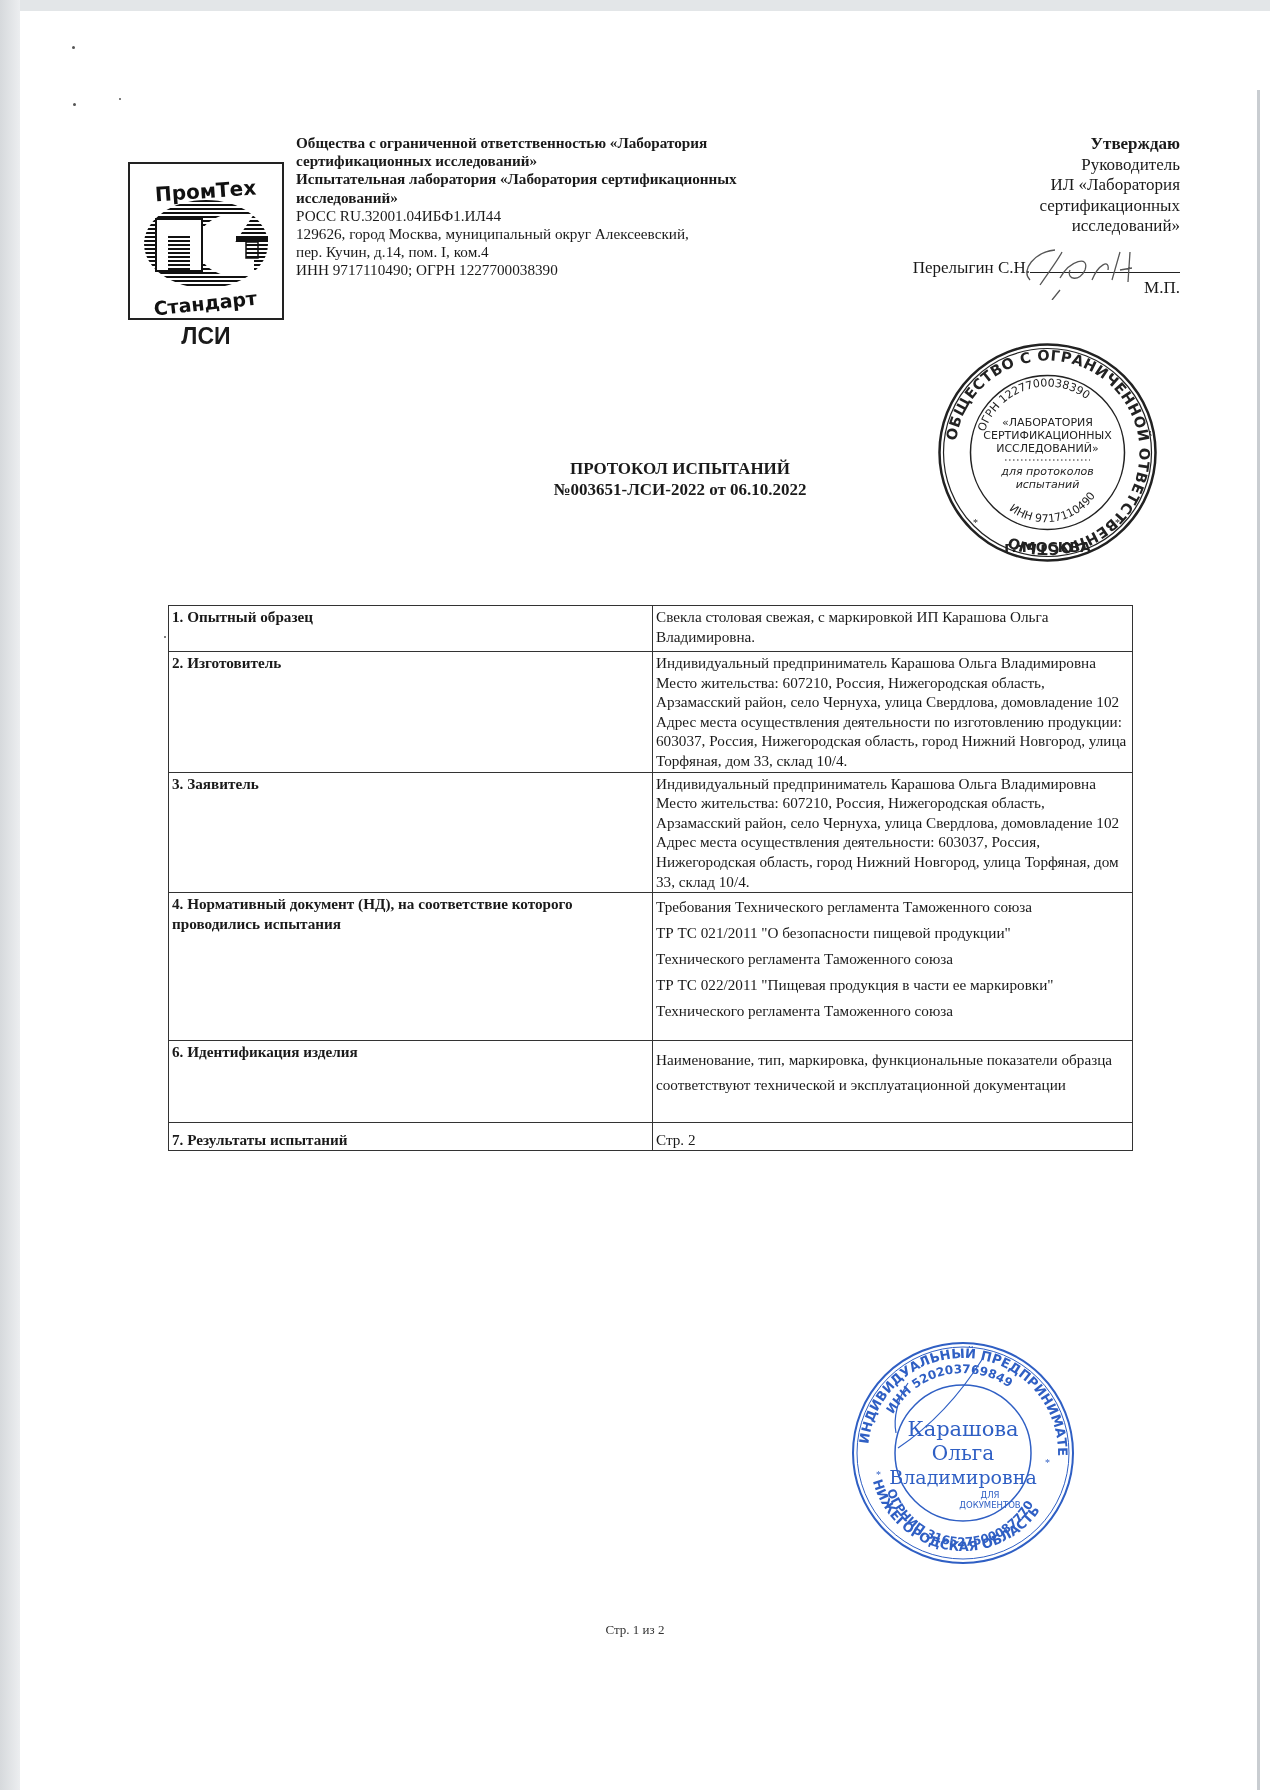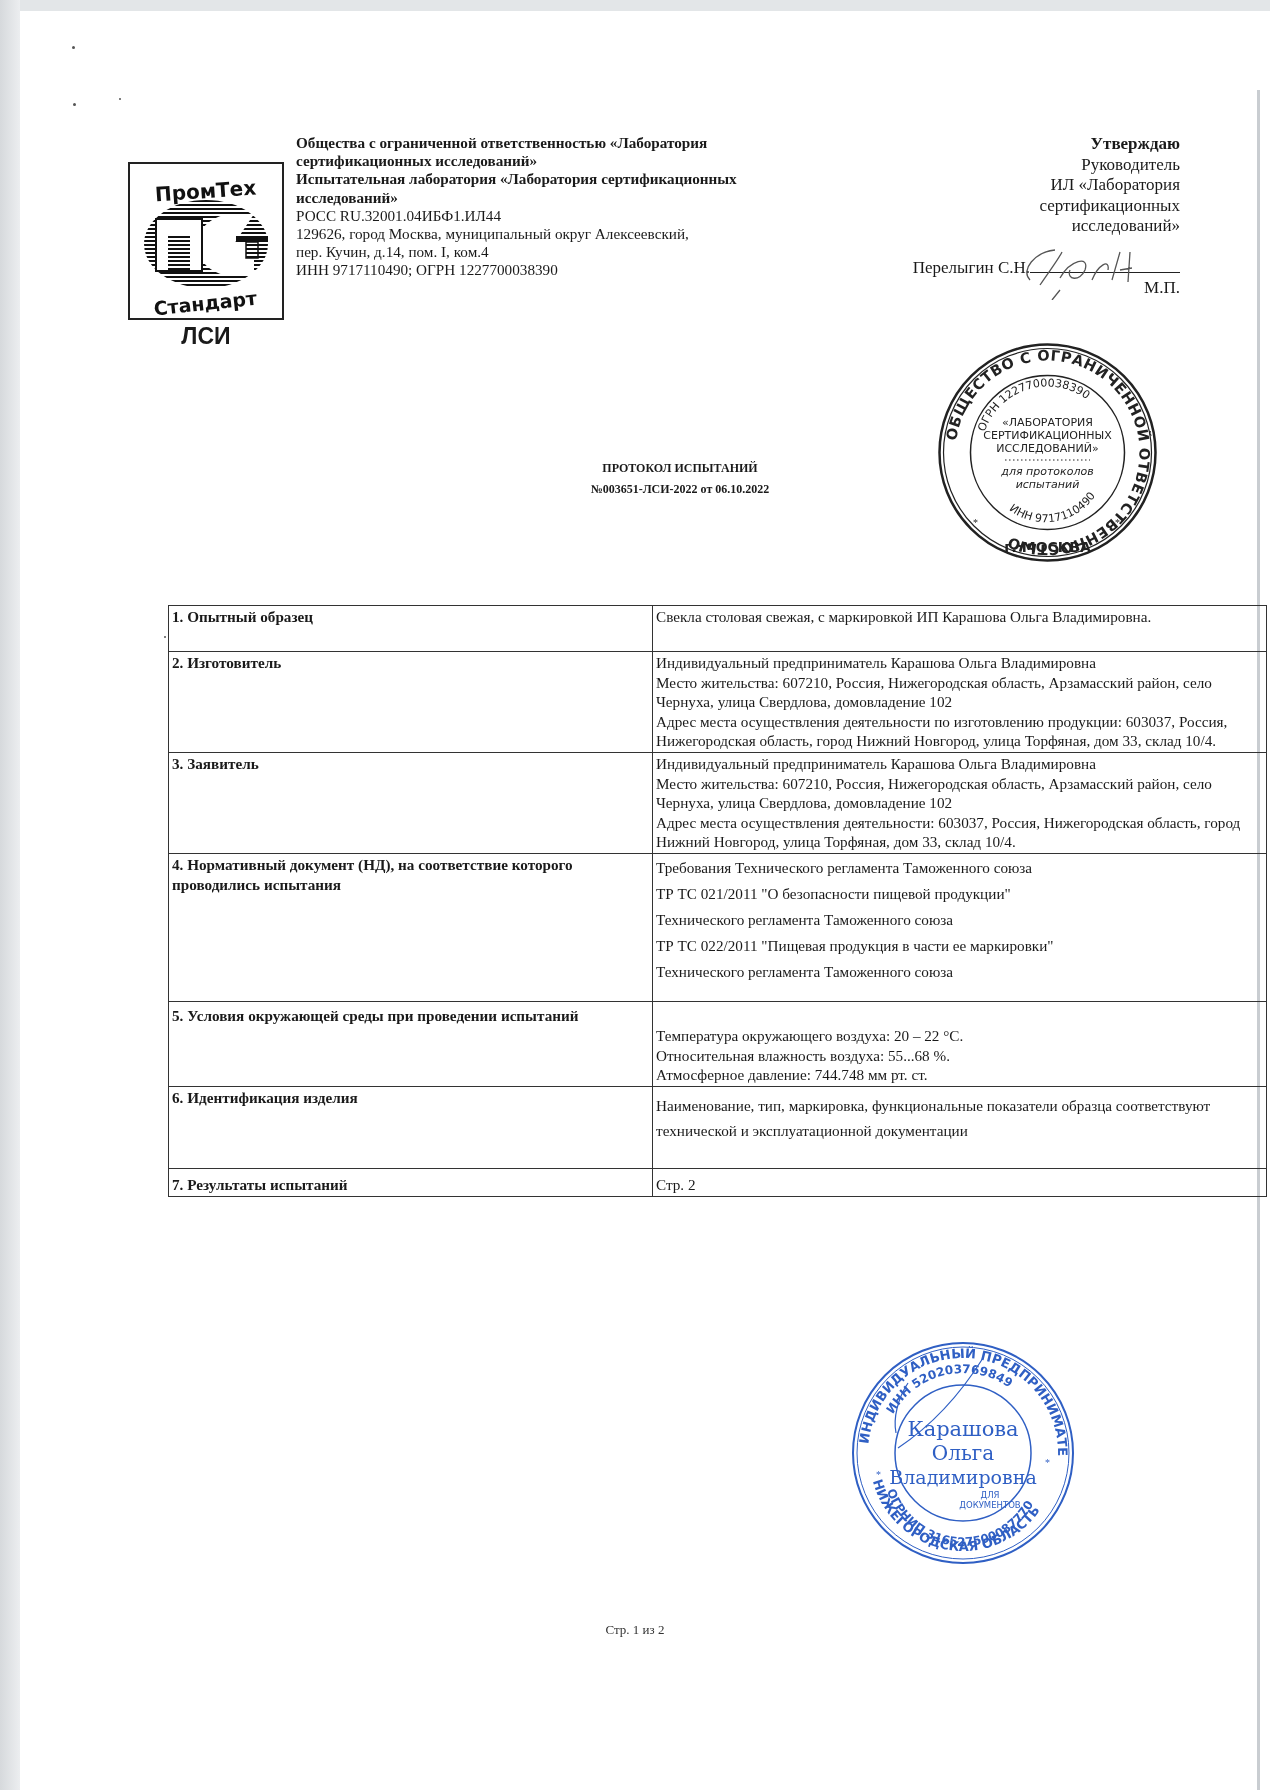--- a/index.html
+++ b/index.html
@@ -19,24 +19,24 @@
   .logo-caption { position: absolute; left: 128px; top: 323px; width: 156px; text-align: center;
     font-family: "Liberation Sans", sans-serif; font-weight: bold; font-size: 23px; }
   .lab-info { position: absolute; left: 296px; top: 134px; width: 540px; font-size: 15.2px; line-height: 18.2px; }
   .lab-info .b { font-weight: bold; }
   .approve { position: absolute; left: 880px; top: 134px; width: 300px; text-align: right; font-size: 17px; line-height: 20.5px; }
   .approve .b { font-weight: bold; }
   .sig-line { display: inline-block; width: 150px; border-bottom: 1px solid #222; height: 18px; vertical-align: baseline; position: relative; }
   .signature { position: absolute; left: 1000px; top: 240px; width: 140px; height: 60px; }
 
   .stamp1 { position: absolute; left: 935px; top: 340px; width: 225px; height: 225px; }
-  .title { position: absolute; left: 420px; top: 458px; width: 520px; text-align: center; font-weight: bold; font-size: 12px; line-height: 21px; }
+  .title { position: absolute; left: 420px; top: 458px; width: 520px; text-align: center; font-weight: bold; font-size: 17px; line-height: 21px; }
 
   
-  table.main { position: absolute; left: 168px; top: 605px; width: 1099px; border-collapse: collapse; font-size: 15.2px; line-height: 19.6px; }
+  table.main { position: absolute; left: 168px; top: 605px; width: 965px; border-collapse: collapse; font-size: 15.2px; line-height: 19.6px; }
   table.main td { border: 1.5px solid #333; vertical-align: top; padding: 1px 3px 1px 3px; }
   table.main td.k { width: 477px; font-weight: bold; }
   table.main td.v { }
   .gap-top { padding-top: 10px !important; }
   .v-line { display: block; }
   .v-line.nd { line-height: 26px; }
 
   .stamp2 { position: absolute; left: 848px; top: 1338px; width: 230px; height: 230px; }
   .footer { position: absolute; left: 0; top: 1622px; width: 1270px; text-align: center; font-size: 13px; color: #333; }
 </style>
@@ -159,28 +159,20 @@
     <tr style="height:148px">
       <td class="k">4. Нормативный документ (НД), на соответствие которого проводились испытания</td>
       <td class="v">
         <span class="v-line nd">Требования Технического регламента Таможенного союза</span>
         <span class="v-line nd">ТР ТС 021/2011 "О безопасности пищевой продукции"</span>
         <span class="v-line nd">Технического регламента Таможенного союза</span>
         <span class="v-line nd">ТР ТС 022/2011 "Пищевая продукция в части ее маркировки"</span>
         <span class="v-line nd">Технического регламента Таможенного союза</span>
       </td>
     </tr>
-    <tr style="height:78px">
-      <td class="k" style="line-height:25px">5. Условия окружающей среды при проведении испытаний</td>
-      <td class="v gap-top">
-        <span class="v-line" style="padding-top:14px">Температура окружающего воздуха: 20 – 22 °С.</span>
-        <span class="v-line">Относительная влажность воздуха: 55...68 %.</span>
-        <span class="v-line">Атмосферное давление: 744.748 мм рт. ст.</span>
-      </td>
-    </tr>
     <tr style="height:82px">
       <td class="k">6. Идентификация изделия</td>
       <td class="v" style="line-height:25px;padding-top:6px">
         <span class="v-line">Наименование, тип, маркировка, функциональные показатели образца соответствуют технической и эксплуатационной документации</span>
       </td>
     </tr>
     <tr style="height:28px">
       <td class="k" style="vertical-align:bottom">7. Результаты испытаний</td>
       <td class="v" style="vertical-align:bottom">
         <span class="v-line">Стр. 2</span>

